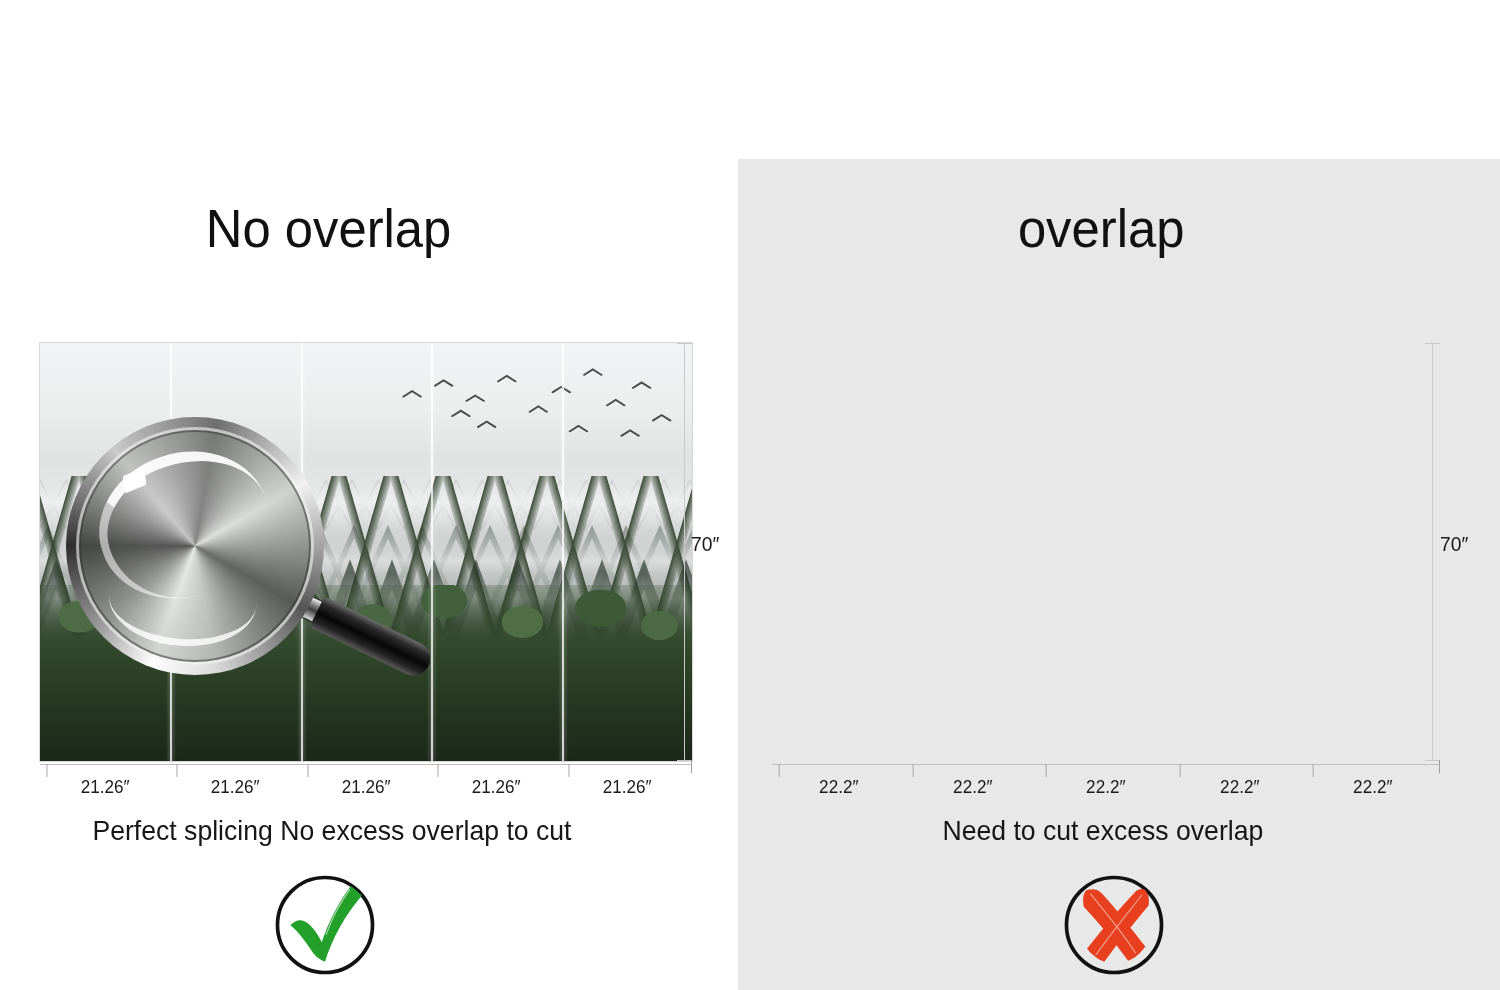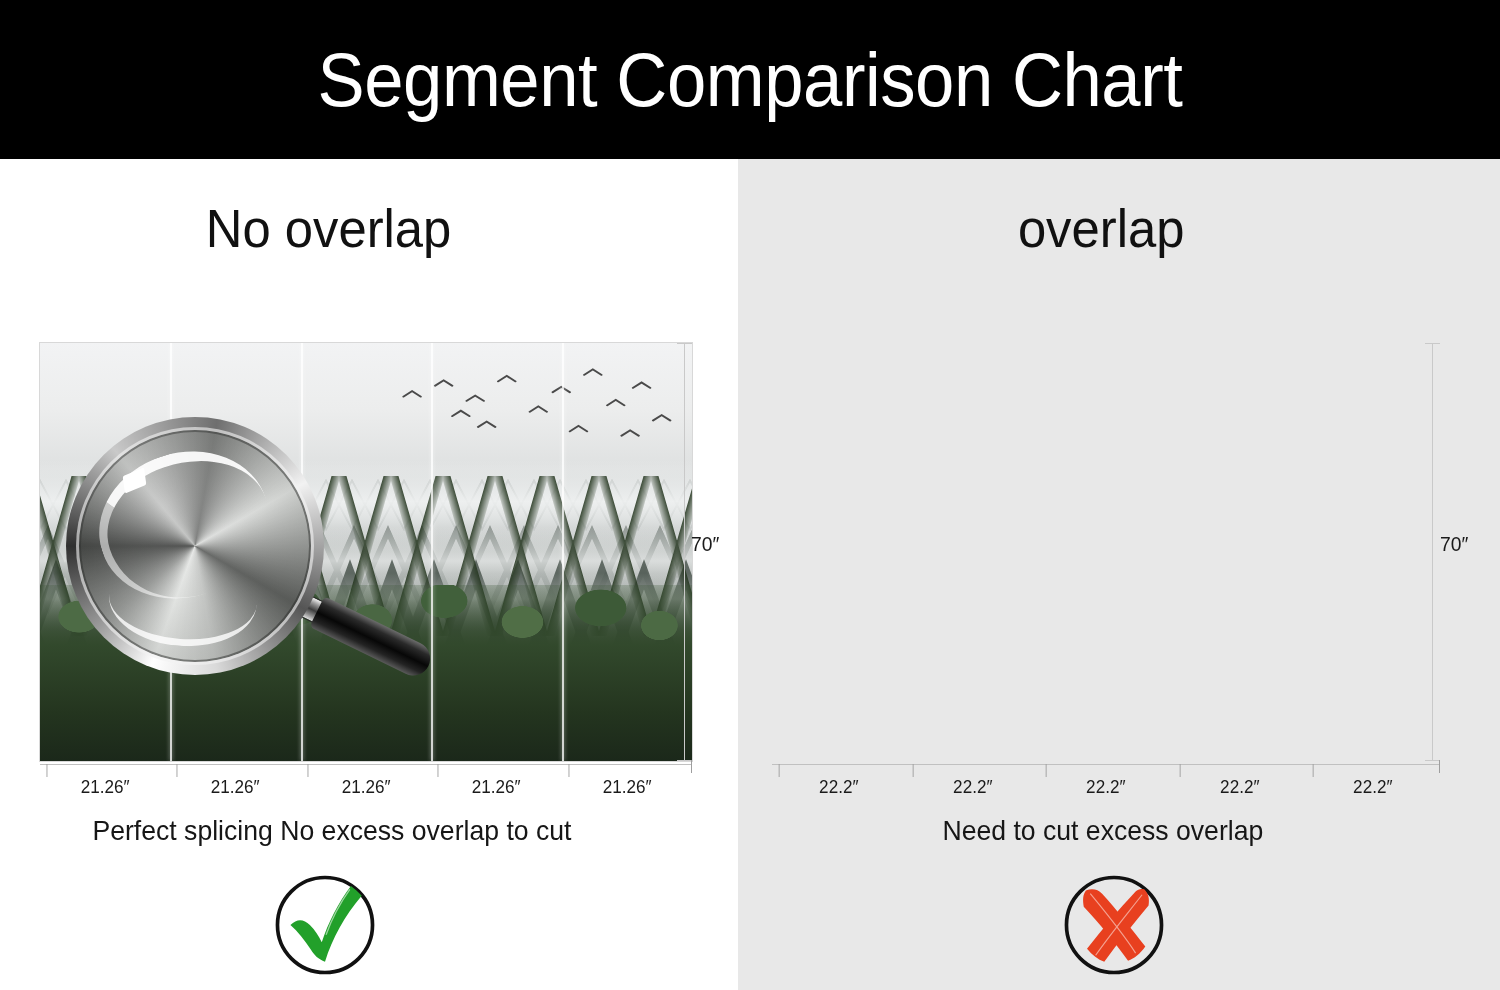--- a/index.html
+++ b/index.html
@@ -337,23 +337,20 @@
   }
   .verdict-left  { left: 271px; }
   .verdict-right { left: 322px; }
   .verdict svg { width: 100%; height: 100%; display: block; }
 </style>
 </head>
 <body>
 
 <div id="root">
 
-  <div class="title-bar">
-    <div class="title-text">Segment Comparison Chart</div>
-  </div>
 
   <div class="panels">
 
     <div class="panel panel-left">
 
       <div class="panel-heading">No overlap</div>
 
       <div class="stage stage-left">
         <div class="art">
           <div class="sky"></div>

